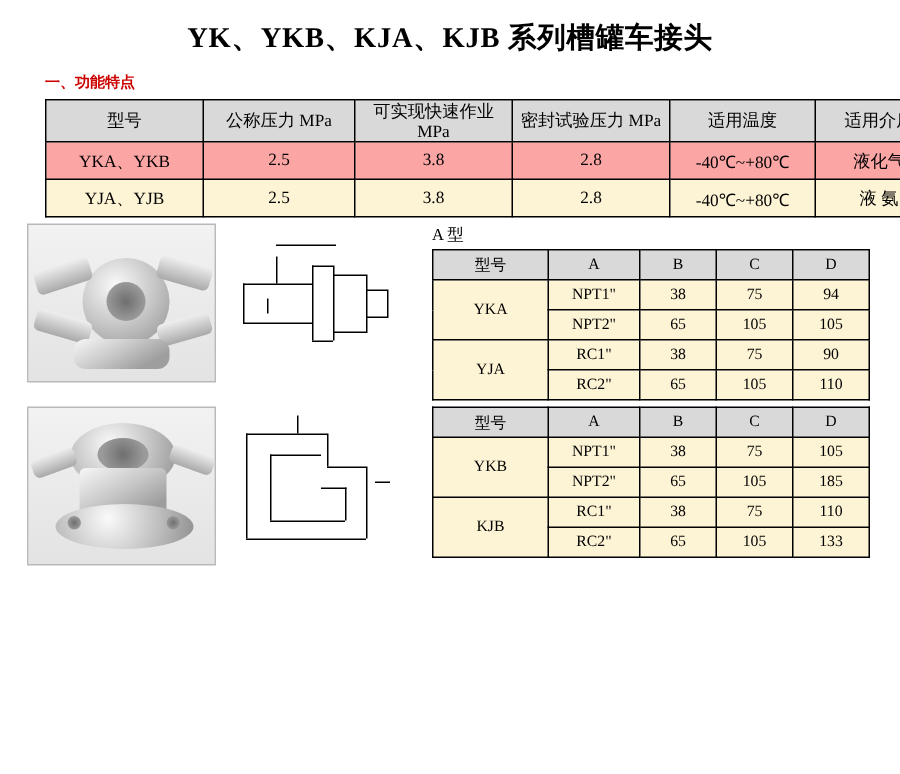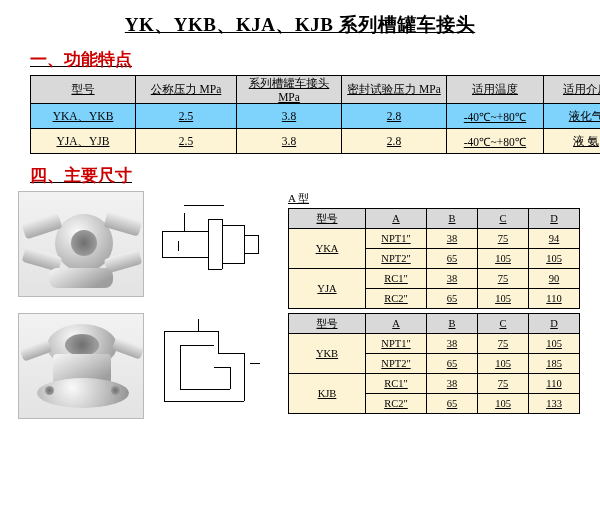--- a/index.html
+++ b/index.html
@@ -12,36 +12,35 @@
     background: #ffffff;
     font-family: "Liberation Sans", sans-serif;
     color: #000000;
     overflow: hidden;
     position: relative;
   }
   .page {
     position: relative;
     width: 600px;
     height: 516px;
-    text-decoration: underline;
   }
   .title {
     text-align: center;
     font-size: 19px;
     font-weight: bold;
     font-family: "Liberation Serif", serif;
     letter-spacing: 0.5px;
     padding-top: 12px;
     padding-bottom: 6px;
     color: #000;
   }
   .sec-head {
     color: #cc0000;
     font-weight: bold;
-    font-size: 17px;
+    font-size: 10px;
     font-family: "Liberation Sans", sans-serif;
     margin: 4px 0 2px 30px;
   }
   .para {
     font-size: 12.5px;
     line-height: 1.45;
     margin: 0 18px 0 22px;
     text-indent: 24px;
     font-family: "Liberation Sans", sans-serif;
   }
@@ -65,21 +64,21 @@
     font-size: 11.5px;
     font-family: "Liberation Serif", serif;
     height: 24px;
     padding: 0 2px;
   }
   table.perf thead th {
     background: #d9d9d9;
     font-weight: normal;
   }
   table.perf tbody td {
-    background: #7dd3fc;
+    background: #fca5a5;
   }
   table.perf tbody tr.alt td {
     background: #fdf3d5;
   }
   .perf-c0 { width: 100px; }
   .perf-c1 { width: 96px; }
   .perf-c2 { width: 100px; }
   .perf-c3 { width: 100px; }
   .perf-c4 { width: 92px; }
   .perf-c5 { width: 80px; }
@@ -185,21 +184,21 @@
 
   <div class="sec-head">一、功能特点</div>
 
 
 
   <table class="perf">
     <thead>
       <tr>
         <th class="perf-c0">型号</th>
         <th class="perf-c1">公称压力 MPa</th>
-        <th class="perf-c2">系列槽罐车接头 MPa</th>
+        <th class="perf-c2">可实现快速作业 MPa</th>
         <th class="perf-c3">密封试验压力 MPa</th>
         <th class="perf-c4">适用温度</th>
         <th class="perf-c5">适用介质</th>
       </tr>
     </thead>
     <tbody>
       <tr>
         <td>YKA、YKB</td>
         <td>2.5</td>
         <td>3.8</td>
@@ -211,21 +210,20 @@
         <td>YJA、YJB</td>
         <td>2.5</td>
         <td>3.8</td>
         <td>2.8</td>
         <td>-40℃~+80℃</td>
         <td>液  氨</td>
       </tr>
     </tbody>
   </table>
 
-  <div class="sec-head sec4">四、主要尺寸</div>
 
   <div class="figures">
 
     <div class="row">
 
       <div class="photo">
         <div class="ph-ring" style="left:36px;top:22px;width:58px;height:58px;"></div>
         <div class="ph-hole" style="left:52px;top:38px;width:26px;height:26px;"></div>
         <div class="ph-arm" style="left:4px;top:26px;width:38px;height:16px;transform:rotate(-18deg);"></div>
         <div class="ph-arm" style="left:4px;top:60px;width:38px;height:15px;transform:rotate(16deg);"></div>

